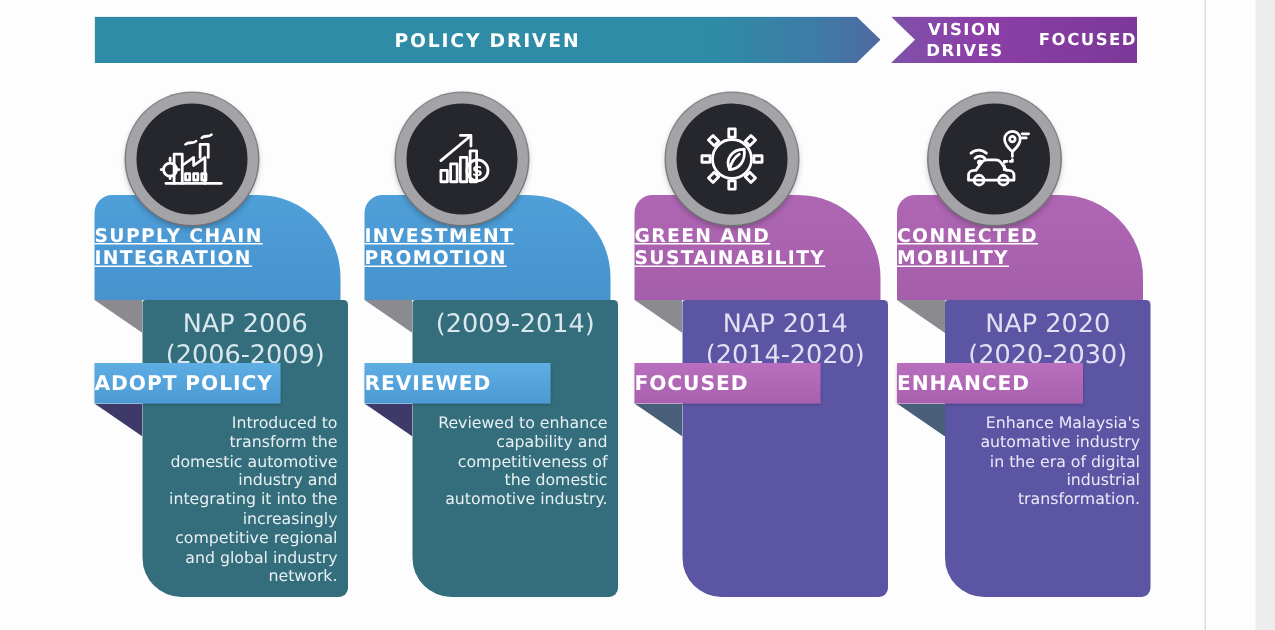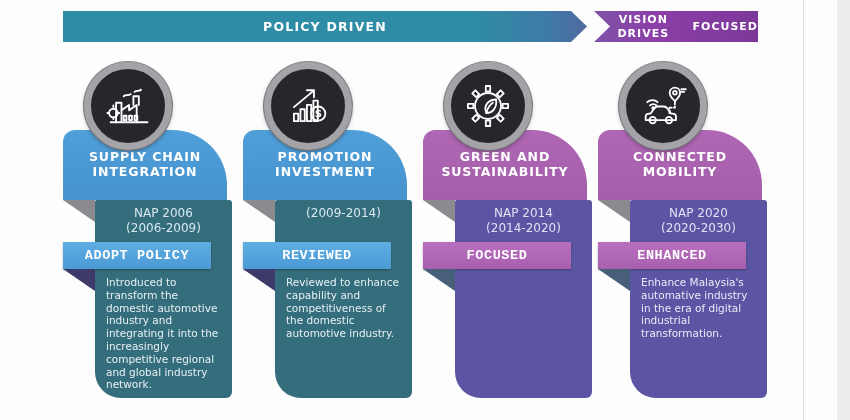--- a/index.html
+++ b/index.html
@@ -30,52 +30,51 @@
   .column{position:absolute;top:0;width:170px;height:420px;}
   .c0{left:63px}.c1{left:243px}.c2{left:423px}.c3{left:598px}
   .theme-blue  {--head:#4F9FD9;--head2:#4693CE;--body:#346D7C;--rib1:#5EADE3;--rib2:#4C9AD4;--fold2:#3D3A69;--desc:#E7F0F3;--nap:#D9E8EE;}
   .theme-purple{--head:#AF67B4;--head2:#A55EAB;--body:#5B55A4;--rib1:#B96FBE;--rib2:#A75FAE;--fold2:#475F78;--desc:#EBE9F8;--nap:#E3E0F3;}
   .col-head{
     position:absolute;left:0;top:130px;width:164px;height:70px;
     background:linear-gradient(180deg,var(--head),var(--head2));
     border-radius:12px 55px 0 0;
   }
   .col-title{
-    position:absolute;left:0;right:0;top:20px;text-align:center;
-    color:#fff;font-weight:bold;font-size:12.5px;letter-spacing:.9px;line-height:1.18;
+    position:absolute;left:0;right:0;top:20px;text-align:left;
+    color:#fff;font-weight:bold;font-size:12.5px;letter-spacing:.9px;line-height:1.18;text-decoration:underline;
   }
   .col-title span{display:block;}
   .fold-gray{
     position:absolute;left:0;top:200px;width:32px;height:22px;background:#8B8B8F;
     clip-path:polygon(0 0,100% 0,100% 100%);
   }
   .col-body{
     position:absolute;left:32px;top:200px;width:137px;height:198px;
     background:var(--body);border-radius:2px 3px 6px 26px;
   }
   .nap{
     position:absolute;left:32px;top:206px;width:137px;text-align:center;
-    color:var(--nap);font-size:12px;line-height:1.25;
+    color:var(--nap);font-size:17px;line-height:1.25;
   }
   .nap span{display:block;}
   .ribbon{
-    position:absolute;left:0;top:242px;width:148px;height:27px;
+    position:absolute;left:0;top:242px;width:124px;height:27px;
     background:linear-gradient(180deg,var(--rib1),var(--rib2));
-    display:flex;align-items:center;justify-content:center;
+    display:flex;align-items:center;justify-content:flex-start;
     color:#fff;font-weight:bold;font-size:13.5px;letter-spacing:.6px;
     box-shadow:0 1px 2px rgba(0,0,0,.28);
-    font-family:Liberation Mono, monospace;
   }
   .fold-dark{
     position:absolute;left:0;top:269px;width:32px;height:22px;background:var(--fold2);
     clip-path:polygon(0 0,100% 0,100% 100%);
   }
   .description{
     position:absolute;left:43px;top:276px;width:119px;
-    color:var(--desc);font-size:10.5px;line-height:1.22;
+    color:var(--desc);font-size:10.5px;line-height:1.22;text-align:right;
   }
   
   .circle{
     position:absolute;left:21px;top:62px;width:88px;height:88px;box-sizing:border-box;
     background:#26272D;border:7px solid #A4A4A8;border-radius:50%;
     box-shadow:0 2px 4px rgba(0,0,0,.3),0 0 0 1px #8F8F93;
     display:flex;align-items:center;justify-content:center;
   }
   .circle svg{width:52px;height:52px;stroke:#fff;fill:none;stroke-width:1.7;stroke-linecap:round;stroke-linejoin:round;}
 </style>
@@ -125,22 +124,22 @@
         <rect x="30" y="33" width="2.6" height="4"></rect>
         <circle cx="10.5" cy="30.5" r="4"></circle>
         <path d="M10.5 25v-1.5M10.5 36v-1.5M5 30.5h1.5M14.5 30.5H16"></path>
       </svg>
     </div>
   </div>
 
   <div class="column c1 theme-blue">
     <div class="col-head">
       <div class="col-title">
+        <span>INVESTMENT</span>
         <span>PROMOTION</span>
-        <span>INVESTMENT</span>
       </div>
     </div>
     <div class="fold-gray"></div>
     <div class="col-body"></div>
     <div class="nap">
       <span>(2009-2014)</span>
     </div>
     <div class="ribbon">
       <span>REVIEWED</span>
     </div>

